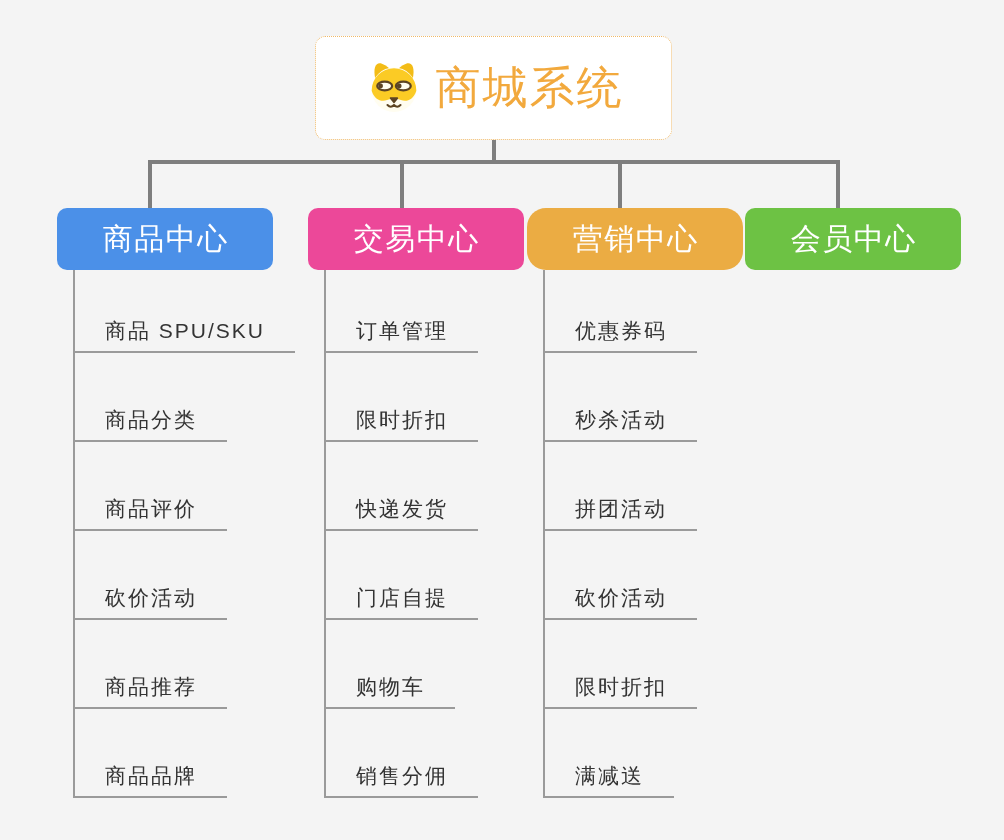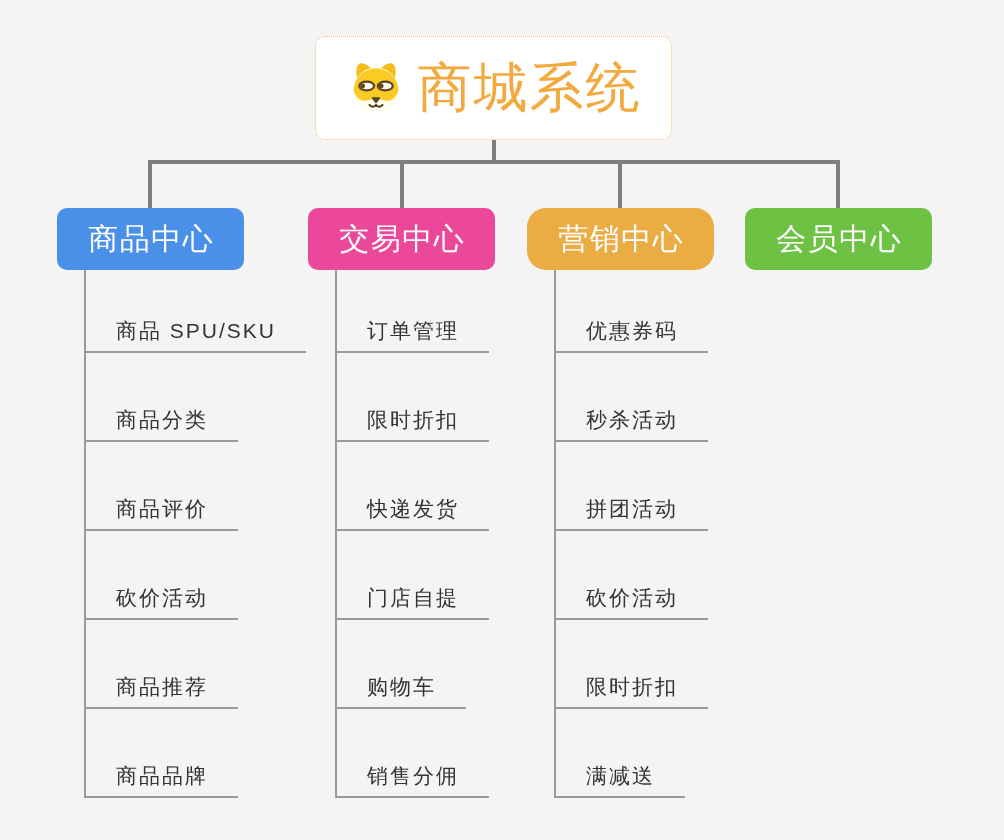--- a/index.html
+++ b/index.html
@@ -36,49 +36,49 @@
     background:var(--root-bg);
     border:1px dotted var(--root-border);
     border-radius:10px;
     display:flex;
     align-items:center;
     justify-content:center;
     gap:12px;
     z-index:2;
   }
   .root-title{
-    font-size:54px;
+    font-size:45px;
     letter-spacing:2px;
     color:var(--root-text);
     white-space:nowrap;
   }
   
   .branch{
     position:absolute;
     top:208px;
     width:250px;
     z-index:2;
   }
   .node{
-    width:187px;
+    width:216px;
     height:62px;
     border-radius:10px;
     display:flex;
     align-items:center;
     justify-content:center;
   }
   .node-label{
     color:#FFFFFF;
     font-size:30px;
     letter-spacing:1.5px;
     white-space:nowrap;
     text-indent:1.5px;
   }
   .items{
-    margin-left:27px;
+    margin-left:16px;
     border-left:2px solid var(--subline);
     width:220px;
   }
   .item{
     position:relative;
     height:89px;
   }
   .item:first-child{height:83px;}
   .item .label{
     position:absolute;

